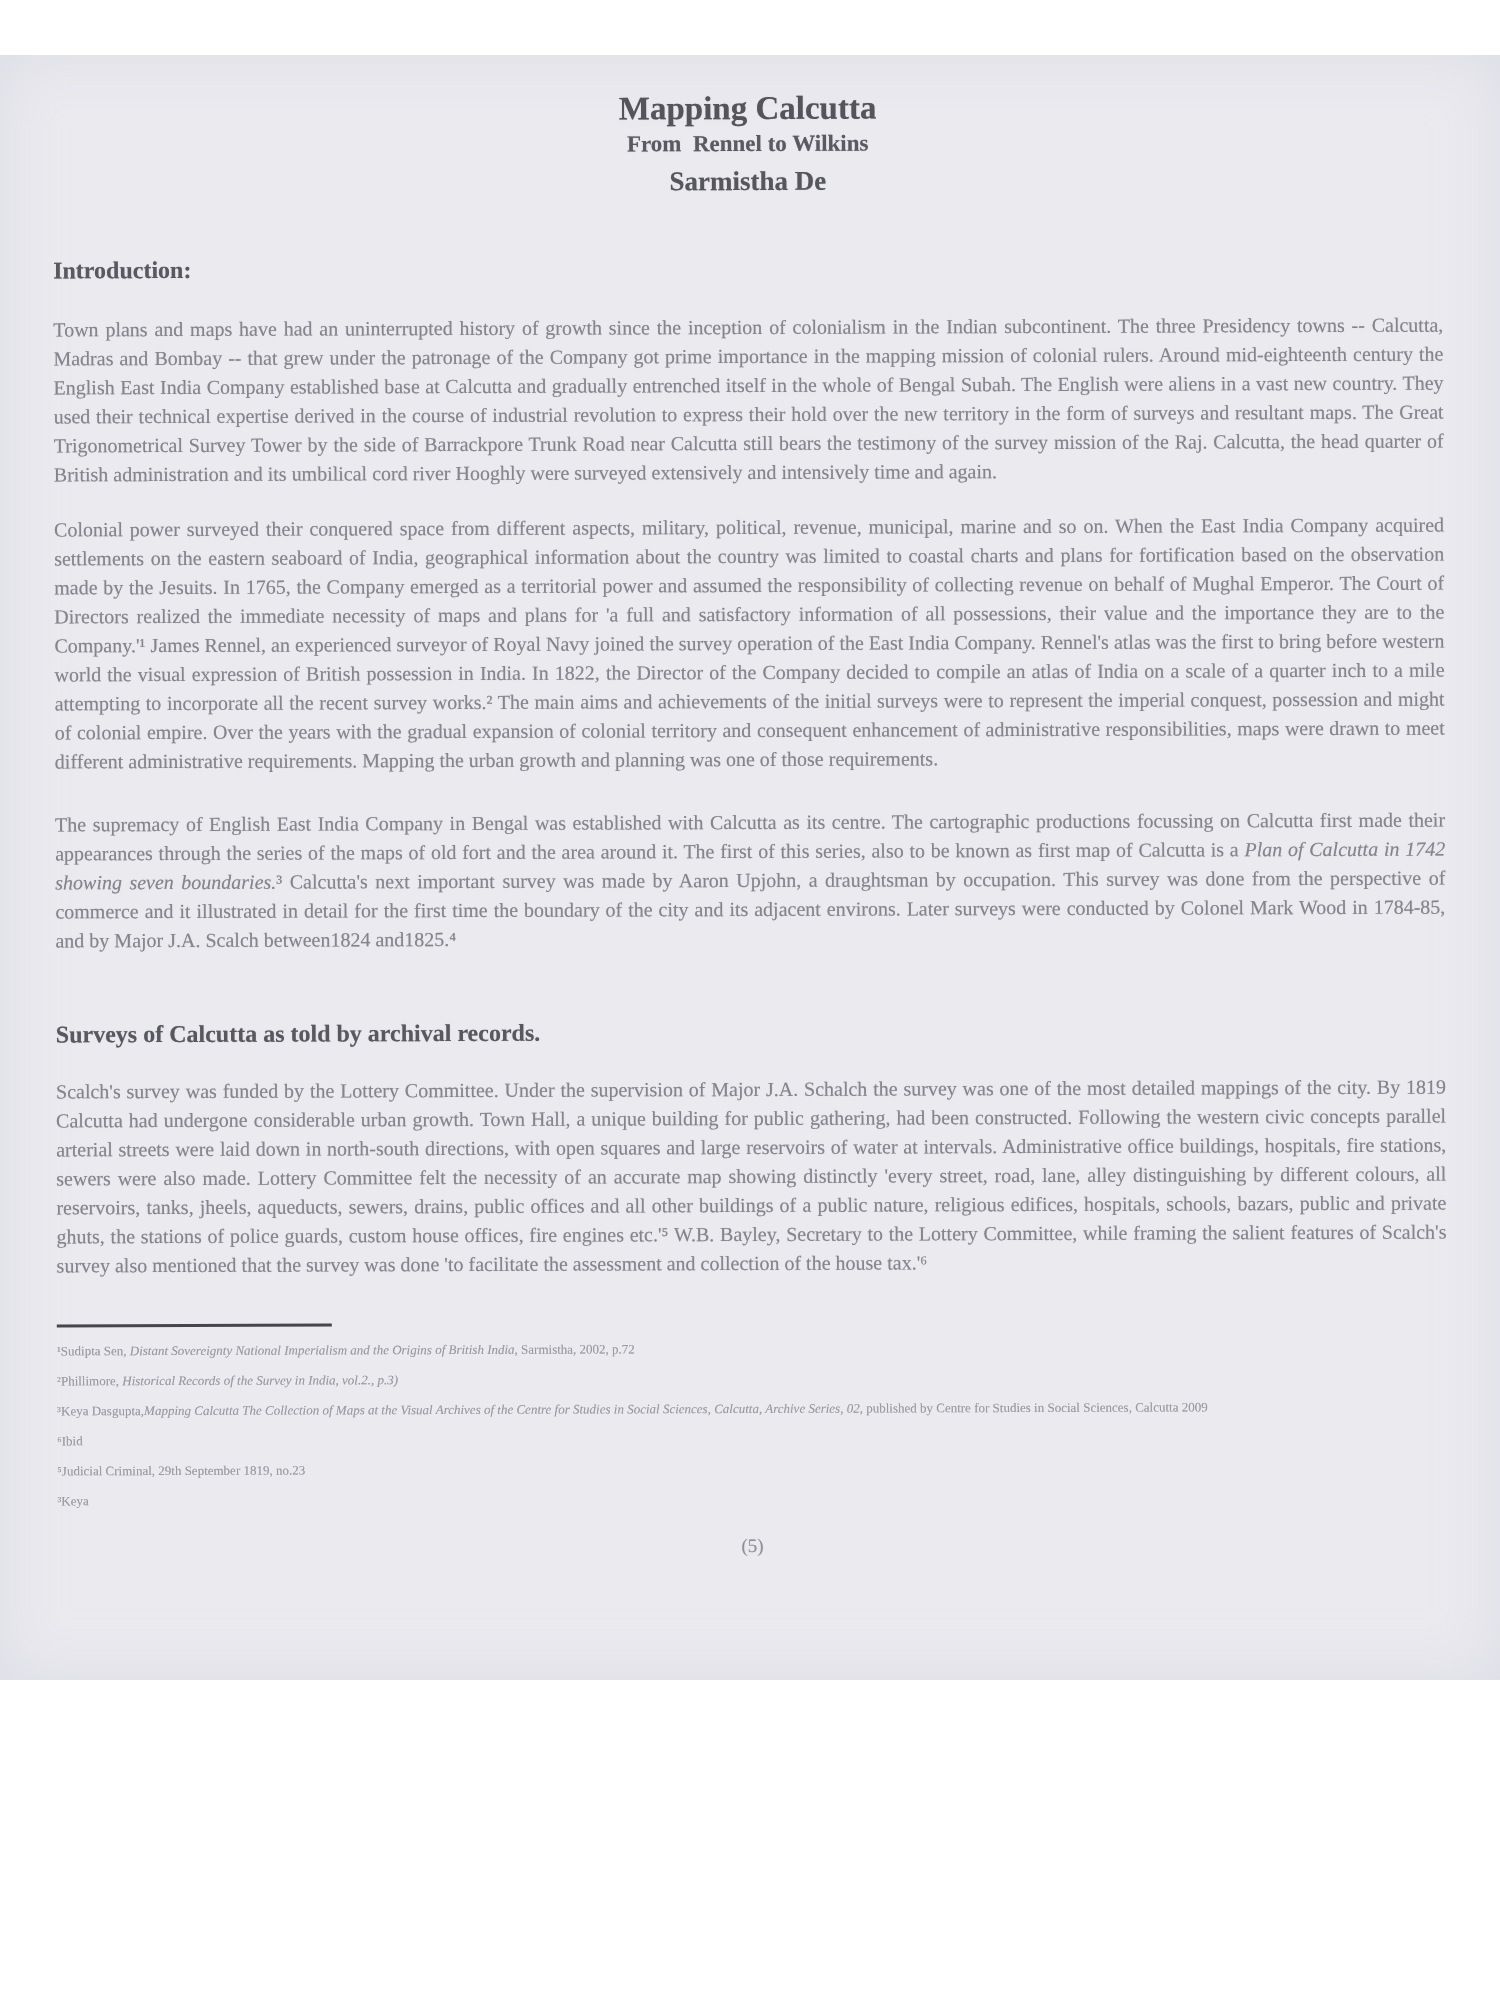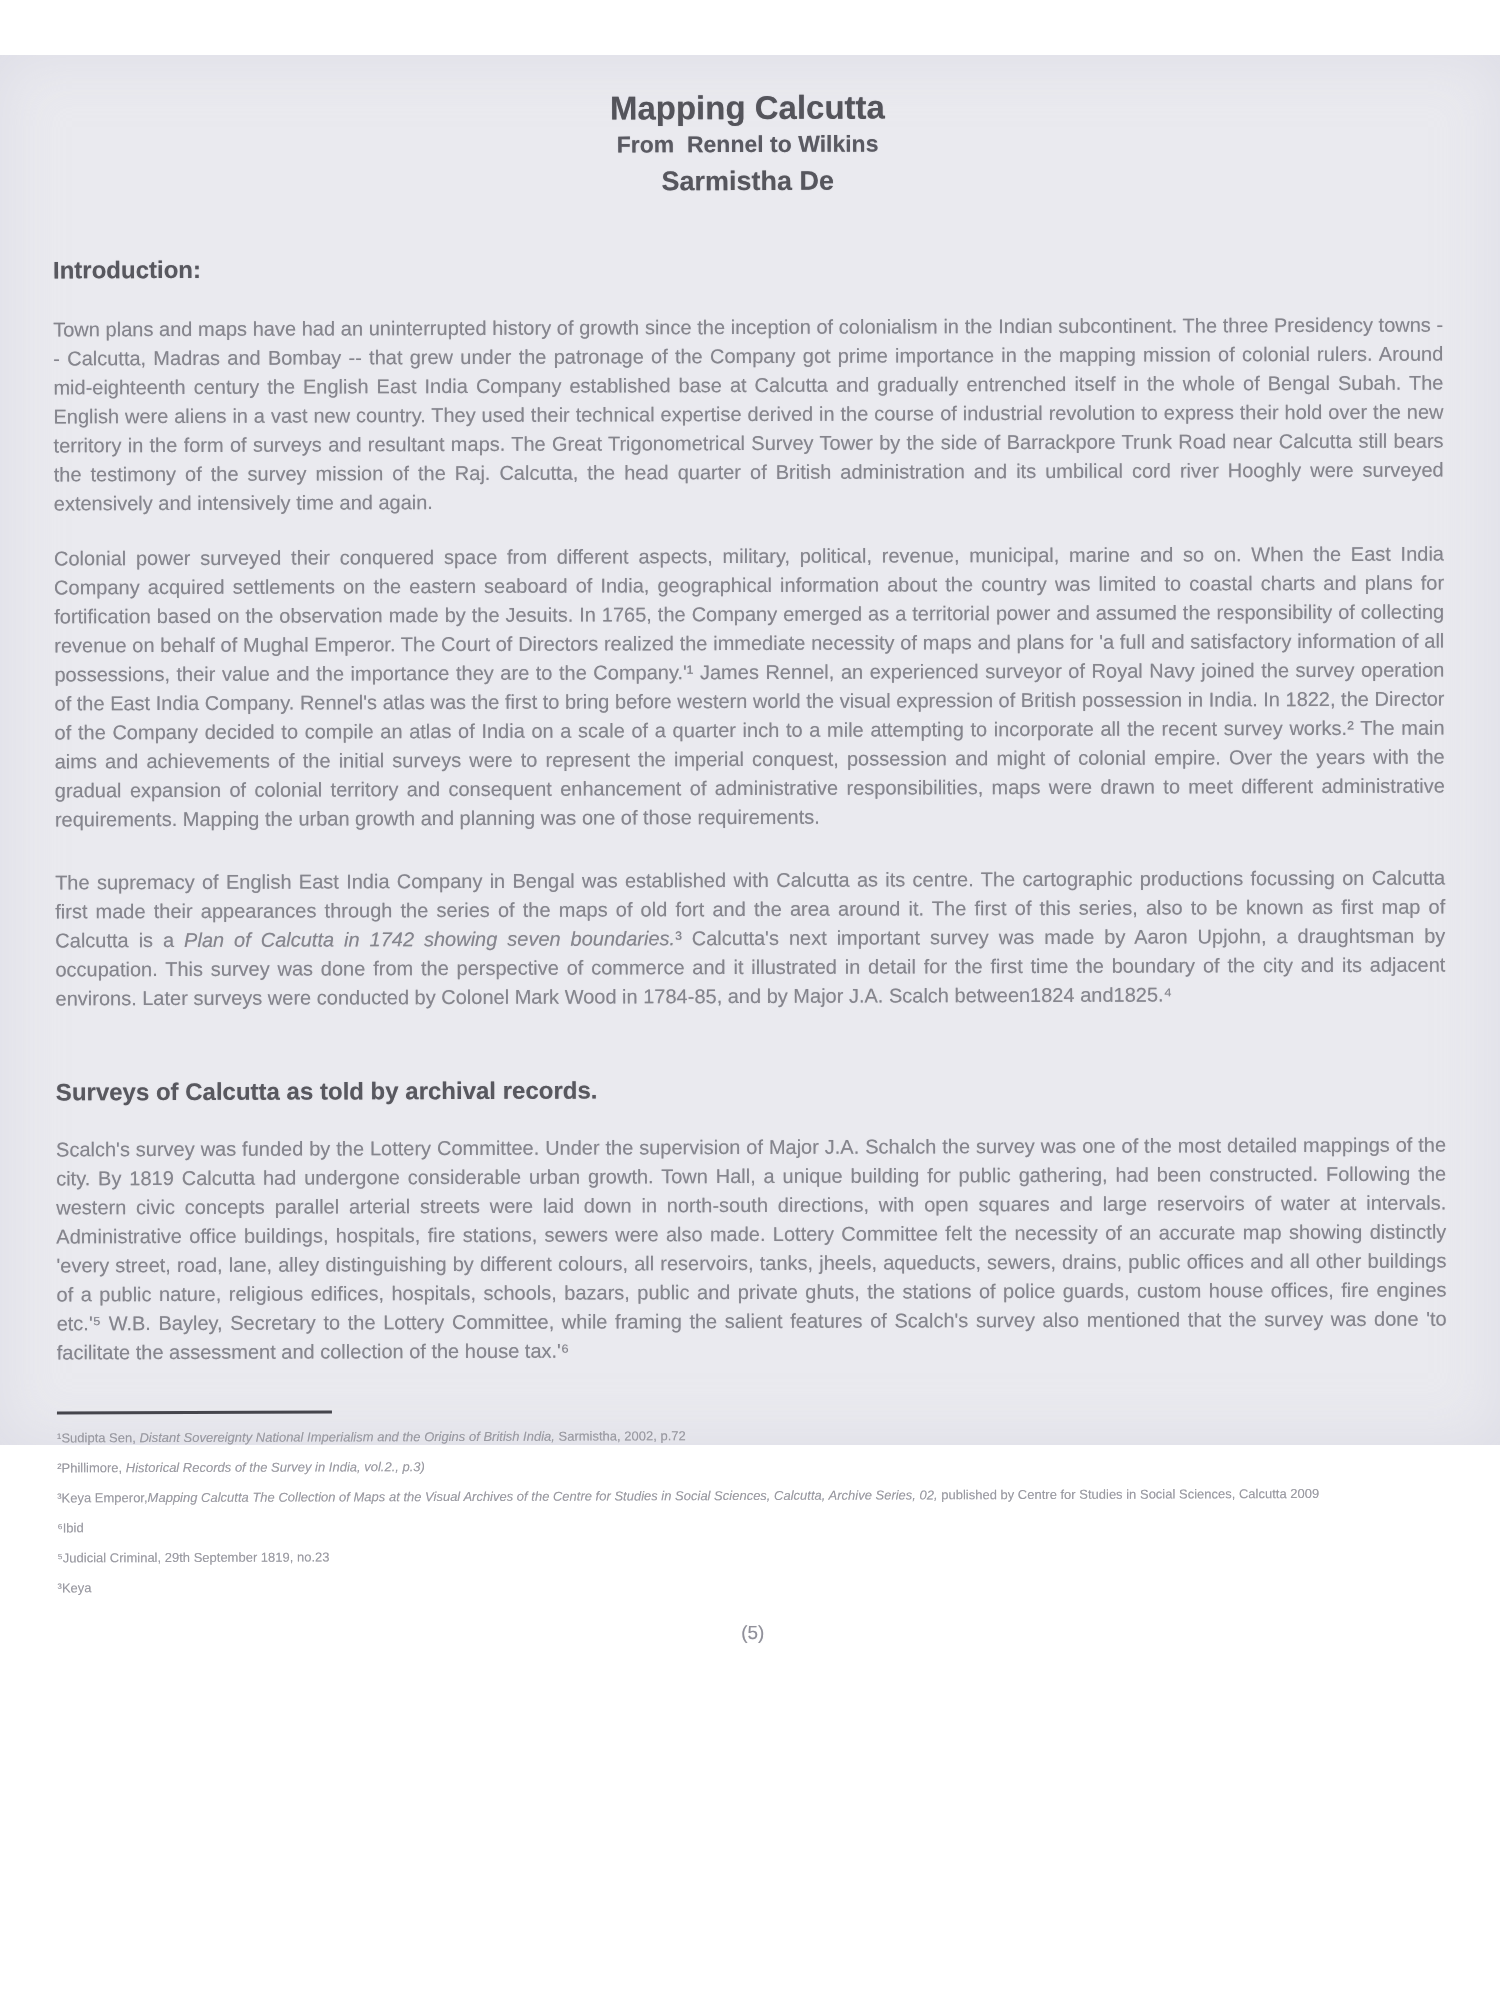--- a/index.html
+++ b/index.html
@@ -6,23 +6,24 @@
   body {
     width: 1500px; height: 2000px;
     background: #ffffff;
     font-family: "Liberation Sans", "DejaVu Sans", sans-serif;
     position: relative;
     overflow: hidden;
   }
   .page {
     position: absolute;
     left: 0; top: 55px;
-    width: 1500px; height: 1390px;
+    width: 1500px; height: 1625px;
     background: #eaeaef;
     box-shadow: inset 0 0 60px rgba(210,210,222,0.55);
+    font-family: Liberation Serif, serif;
   }
   .content {
     position: relative;
     padding: 34px 55px 0 55px;
     transform: rotate(-0.2deg);
     transform-origin: 50% 50%;
   }
   .doc-title {
     margin: 0;
     text-align: center;
@@ -117,21 +118,21 @@
 
     <h4 class="section-heading surveys">Surveys of Calcutta as told by archival records.</h4>
 
     <p class="body-para p4">Scalch's survey was funded by the Lottery Committee. Under the supervision of Major J.A. Schalch the survey was one of the most detailed mappings of the city. By 1819 Calcutta had undergone considerable urban growth. Town Hall, a unique building for public gathering, had been constructed. Following the western civic concepts parallel arterial streets were laid down in north-south directions, with open squares and large reservoirs of water at intervals. Administrative office buildings, hospitals, fire stations, sewers were also made. Lottery Committee felt the necessity of an accurate map showing distinctly 'every street, road, lane, alley distinguishing by different colours, all reservoirs, tanks, jheels, aqueducts, sewers, drains, public offices and all other buildings of a public nature, religious edifices, hospitals, schools, bazars, public and private ghuts, the stations of police guards, custom house offices, fire engines etc.'⁵  W.B. Bayley, Secretary to the Lottery Committee, while framing the salient features of Scalch's survey also mentioned that the survey was done 'to facilitate the assessment and collection of the house tax.'⁶</p>
 
     <div class="fn-separator"></div>
 
     <div class="footnotes">
       <p class="fn"><span>¹Sudipta Sen, </span><i>Distant Sovereignty National Imperialism and the Origins of British India,</i><span> Sarmistha, 2002, p.72</span></p>
       <p class="fn"><span>²Phillimore, </span><i>Historical Records of the Survey in India, vol.2., p.3)</i><span></span></p>
-      <p class="fn"><span>³Keya Emperor,</span><i>Mapping Calcutta The Collection of Maps at the Visual Archives of the Centre for Studies in Social Sciences, Calcutta, Archive Series, 02,</i><span>  published by Centre for Studies in Social Sciences, Calcutta 2009</span></p>
+      <p class="fn"><span>³Keya Dasgupta,</span><i>Mapping Calcutta The Collection of Maps at the Visual Archives of the Centre for Studies in Social Sciences, Calcutta, Archive Series, 02,</i><span>  published by Centre for Studies in Social Sciences, Calcutta 2009</span></p>
       <p class="fn"><span>⁶Ibid</span></p>
       <p class="fn"><span>⁵Judicial Criminal, 29th September 1819, no.23</span></p>
       <p class="fn"><span>³Keya</span></p>
     </div>
 
     <div class="page-number">(5)</div>
 
   </div>
 </div>
 

